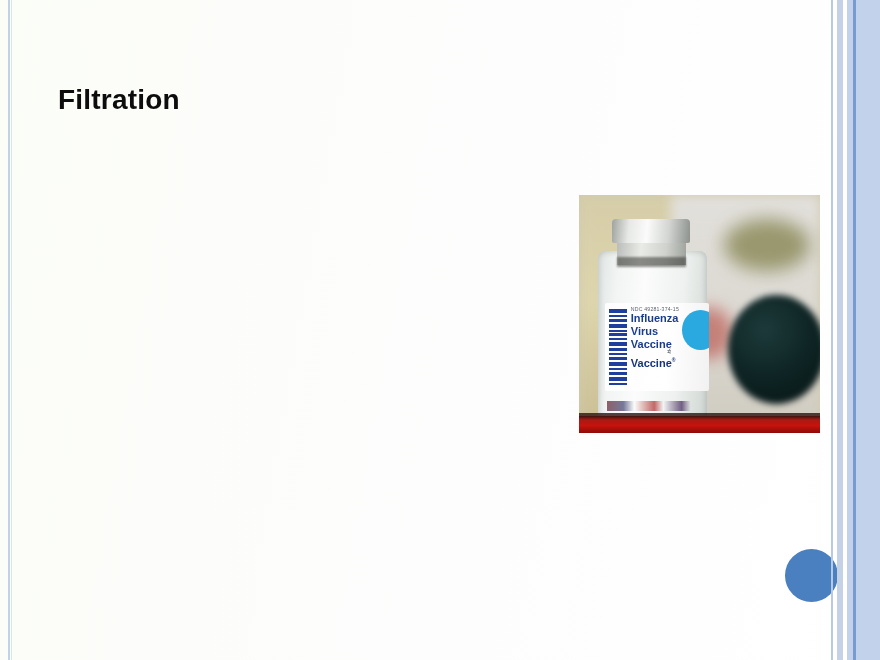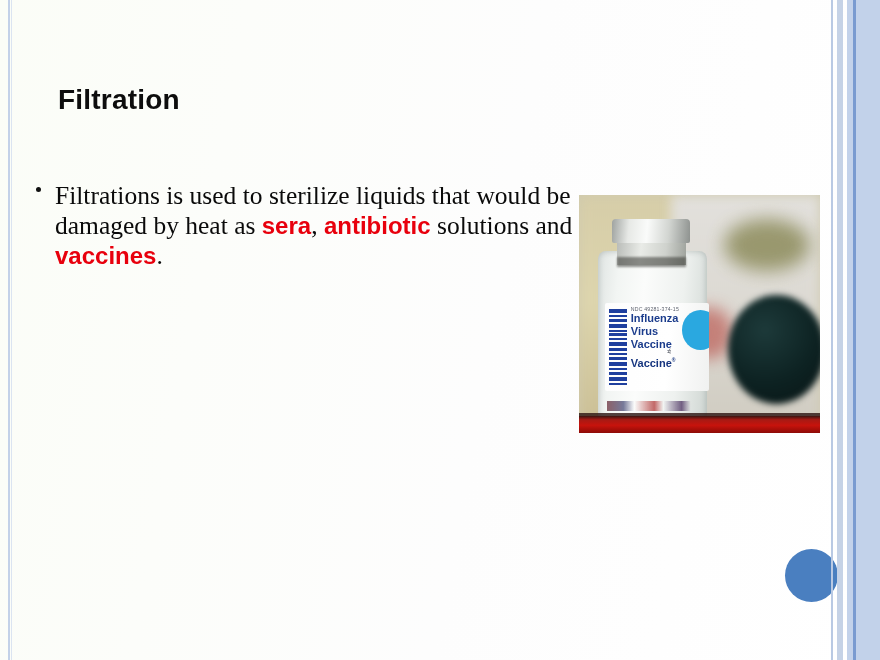--- a/index.html
+++ b/index.html
@@ -324,26 +324,20 @@
 </head>
 <body>
 
 <div class="slide">
 
   <div class="edge-left-a"></div>
   <div class="edge-left-b"></div>
 
   <div class="title">Filtration</div>
 
-  <div class="body-block">
-    <div class="bullet-row">
-      <span class="bullet-dot"></span>
-      <span class="bullet-text"><span>Filtrations is used to sterilize liquids that would be damaged by heat as </span><span class="hl">sera</span><span>, </span><span class="hl">antibiotic</span><span> solutions and </span><span class="hl">vaccines</span><span>.</span></span>
-    </div>
-  </div>
 
   <div class="photo">
     <div class="ph-bg-left"></div>
     <div class="ph-bg-right"></div>
     <div class="ph-olive"></div>
     <div class="ph-red-blur"></div>
     <div class="ph-sphere"></div>
 
     <div class="vial">
       <div class="vial-glass"></div>

